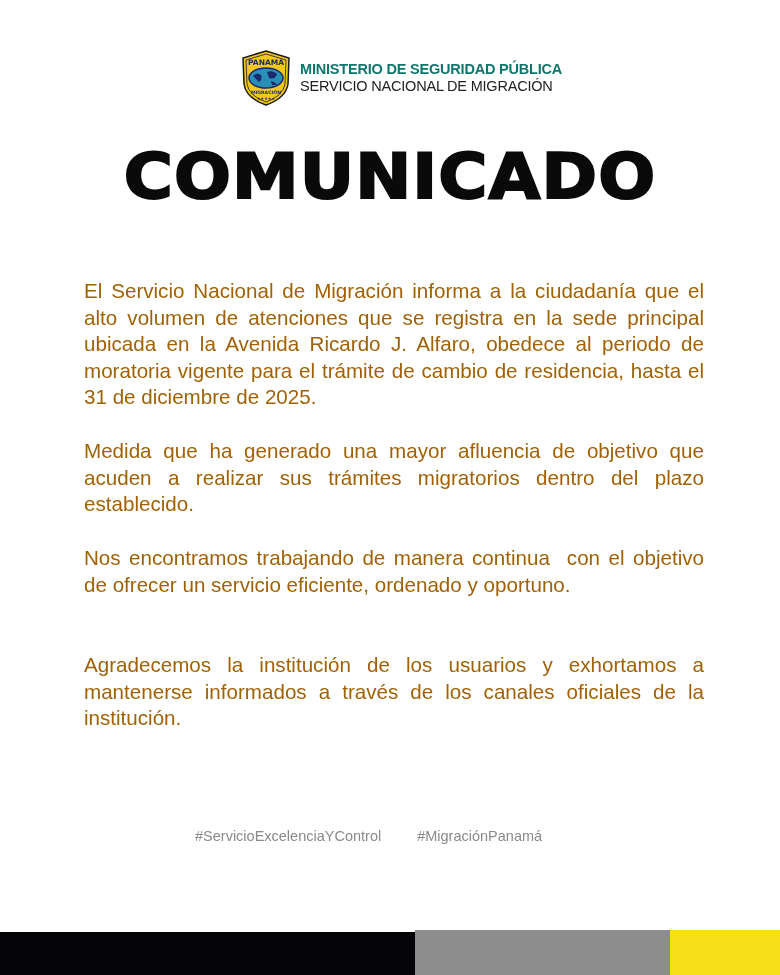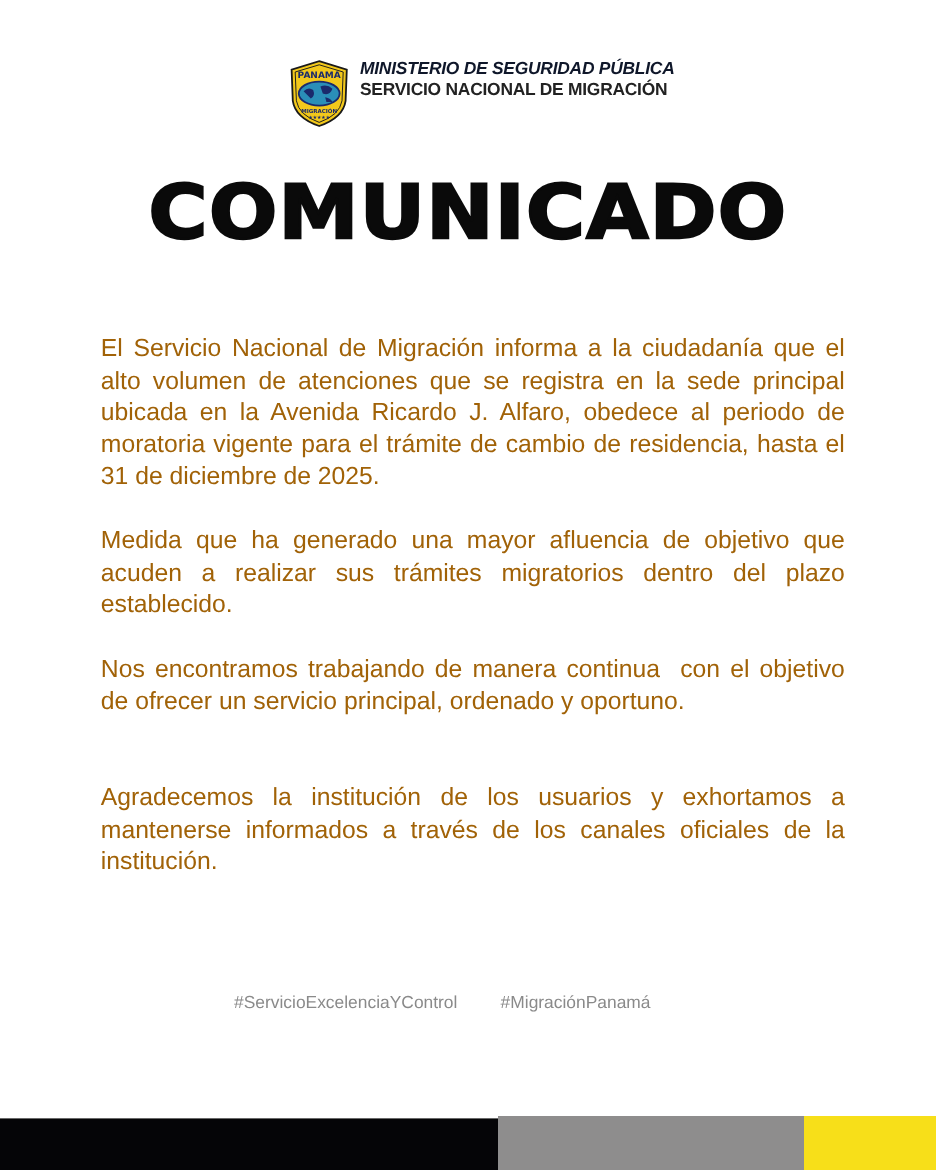--- a/index.html
+++ b/index.html
@@ -1,25 +1,25 @@
 <!DOCTYPE html>
 <html><head>
   <meta charset="utf-8">
   <style>
     html, body { margin: 0; padding: 0; }
     body {
       width: 780px; height: 975px; background: #ffffff; position: relative; overflow: hidden;
       font-family: "Liberation Sans", "DejaVu Sans", sans-serif; color: #111;
     }
-    .header { position: absolute; top: 50px; left: 241px; display: flex; align-items: flex-start; }
+    .header { position: absolute; top: 50px; left: 241px; display: flex; align-items: center; }
     .shield { width: 50px; height: 56px; position: relative; }
     .shield svg { display: block; }
     .org { margin-left: 9px; line-height: 17px; }
-    .org-1 { font-size: 14.5px; font-weight: bold; letter-spacing: -0.2px; color: #0f172a; font-style: italic; }
-    .org-2 { font-size: 14.5px; font-weight: bold; letter-spacing: -0.2px; color: #222; }
+    .org-1 { font-size: 14.5px; font-weight: bold; letter-spacing: -0.2px; color: #0f766e; }
+    .org-2 { font-size: 14.5px; font-weight: normal; letter-spacing: -0.2px; color: #222; }
     .title {
       position: absolute; top: 140px; left: 0; width: 780px; text-align: center;
       font-family: "DejaVu Sans", sans-serif; font-weight: bold; font-size: 62px; letter-spacing: 1px;
       color: #0a0a0a; -webkit-text-stroke: 2px #0a0a0a; transform: scaleX(1.08); transform-origin: center;
     }
     .body-text { position: absolute; left: 84px; width: 620px; font-size: 20.6px; line-height: 26.6px; color: #a16207; }
     .body-text p { margin: 0; text-align: justify; text-align-last: left; }
     .p1 { top: 278px; }
     .p2 { top: 438px; }
     .p3 { top: 545px; }
@@ -53,21 +53,21 @@
 
 <div class="title">COMUNICADO</div>
 
 <div class="body-text p1">
     <p>El Servicio Nacional de Migración informa a la ciudadanía que el alto volumen de atenciones que se registra en la sede principal ubicada en la Avenida Ricardo J. Alfaro, obedece al periodo de moratoria vigente para el trámite de cambio de residencia, hasta el 31 de diciembre de 2025.</p>
   </div>
 <div class="body-text p2">
     <p>Medida que ha generado una mayor afluencia de objetivo que acuden a realizar sus trámites migratorios dentro del plazo establecido.</p>
   </div>
 <div class="body-text p3">
-    <p style="white-space: pre-wrap;">Nos encontramos trabajando de manera continua  con el objetivo de ofrecer un servicio principal, ordenado y oportuno.</p>
+    <p style="white-space: pre-wrap;">Nos encontramos trabajando de manera continua  con el objetivo de ofrecer un servicio eficiente, ordenado y oportuno.</p>
   </div>
 <div class="body-text p4">
     <p>Agradecemos la institución de los usuarios y exhortamos a mantenerse informados a través de los canales oficiales de la institución.</p>
   </div>
 
 <div class="hashtags">
   <span>#ServicioExcelenciaYControl</span>
   <span>#MigraciónPanamá</span>
 </div>
 

